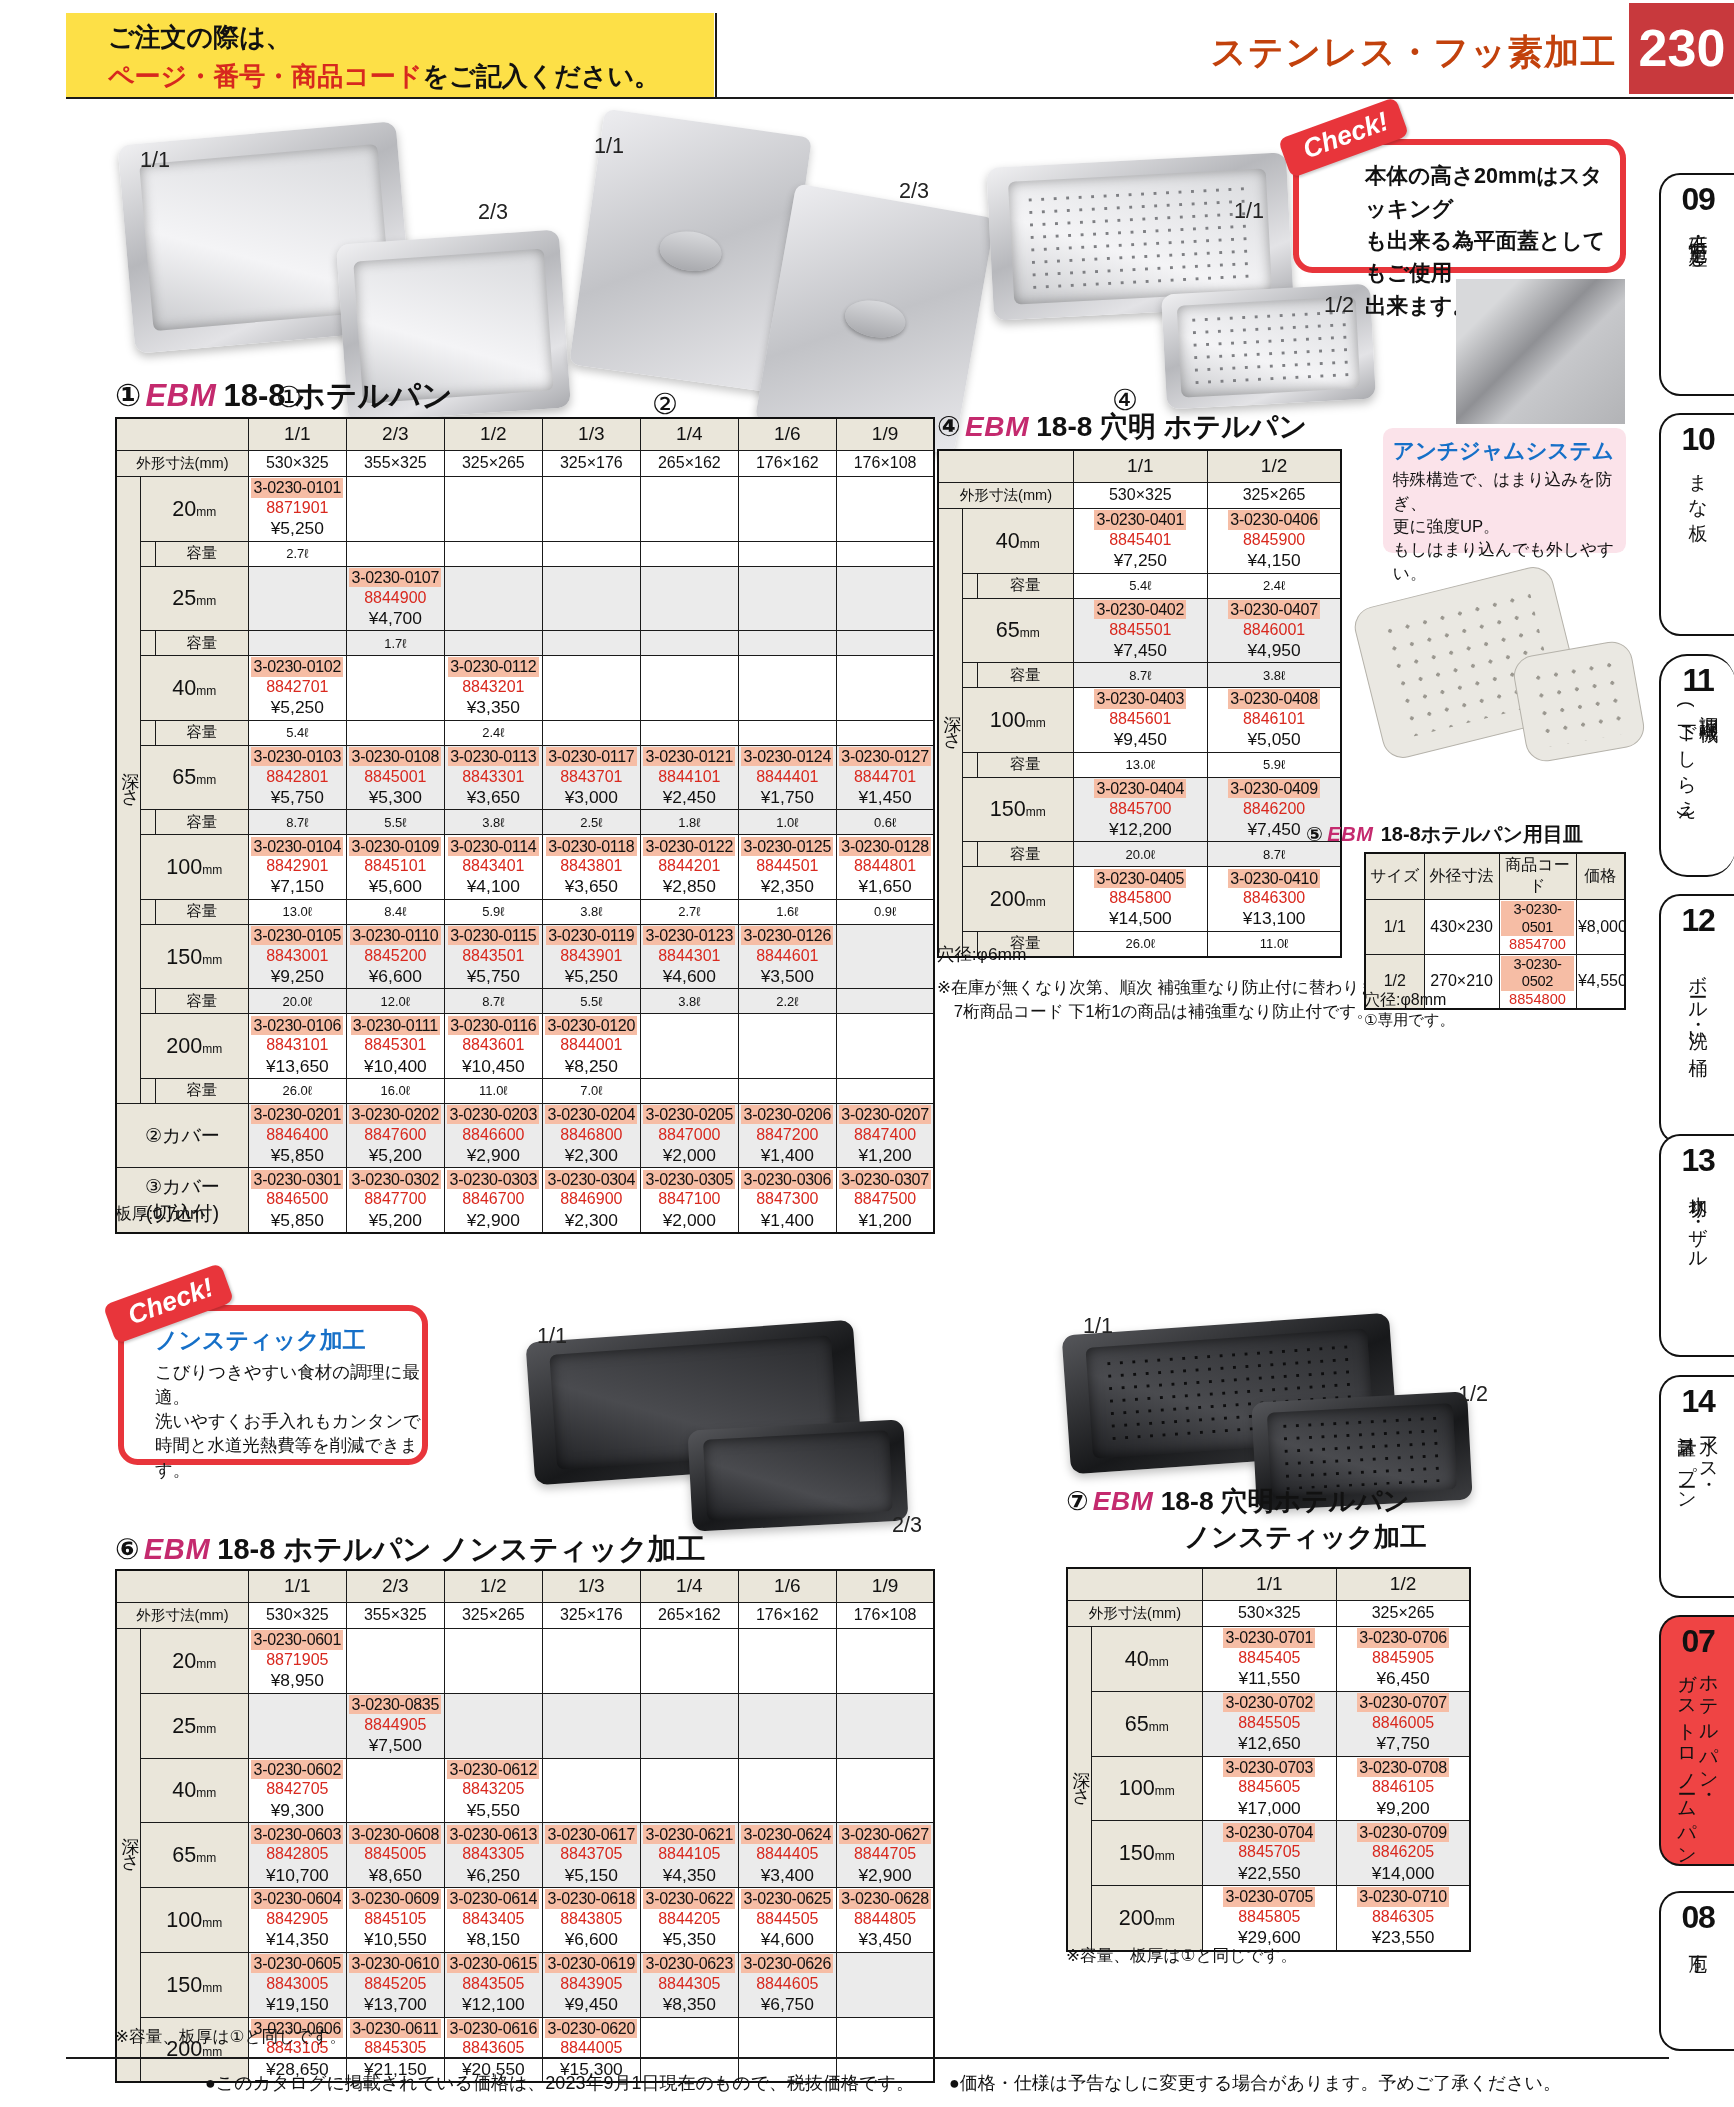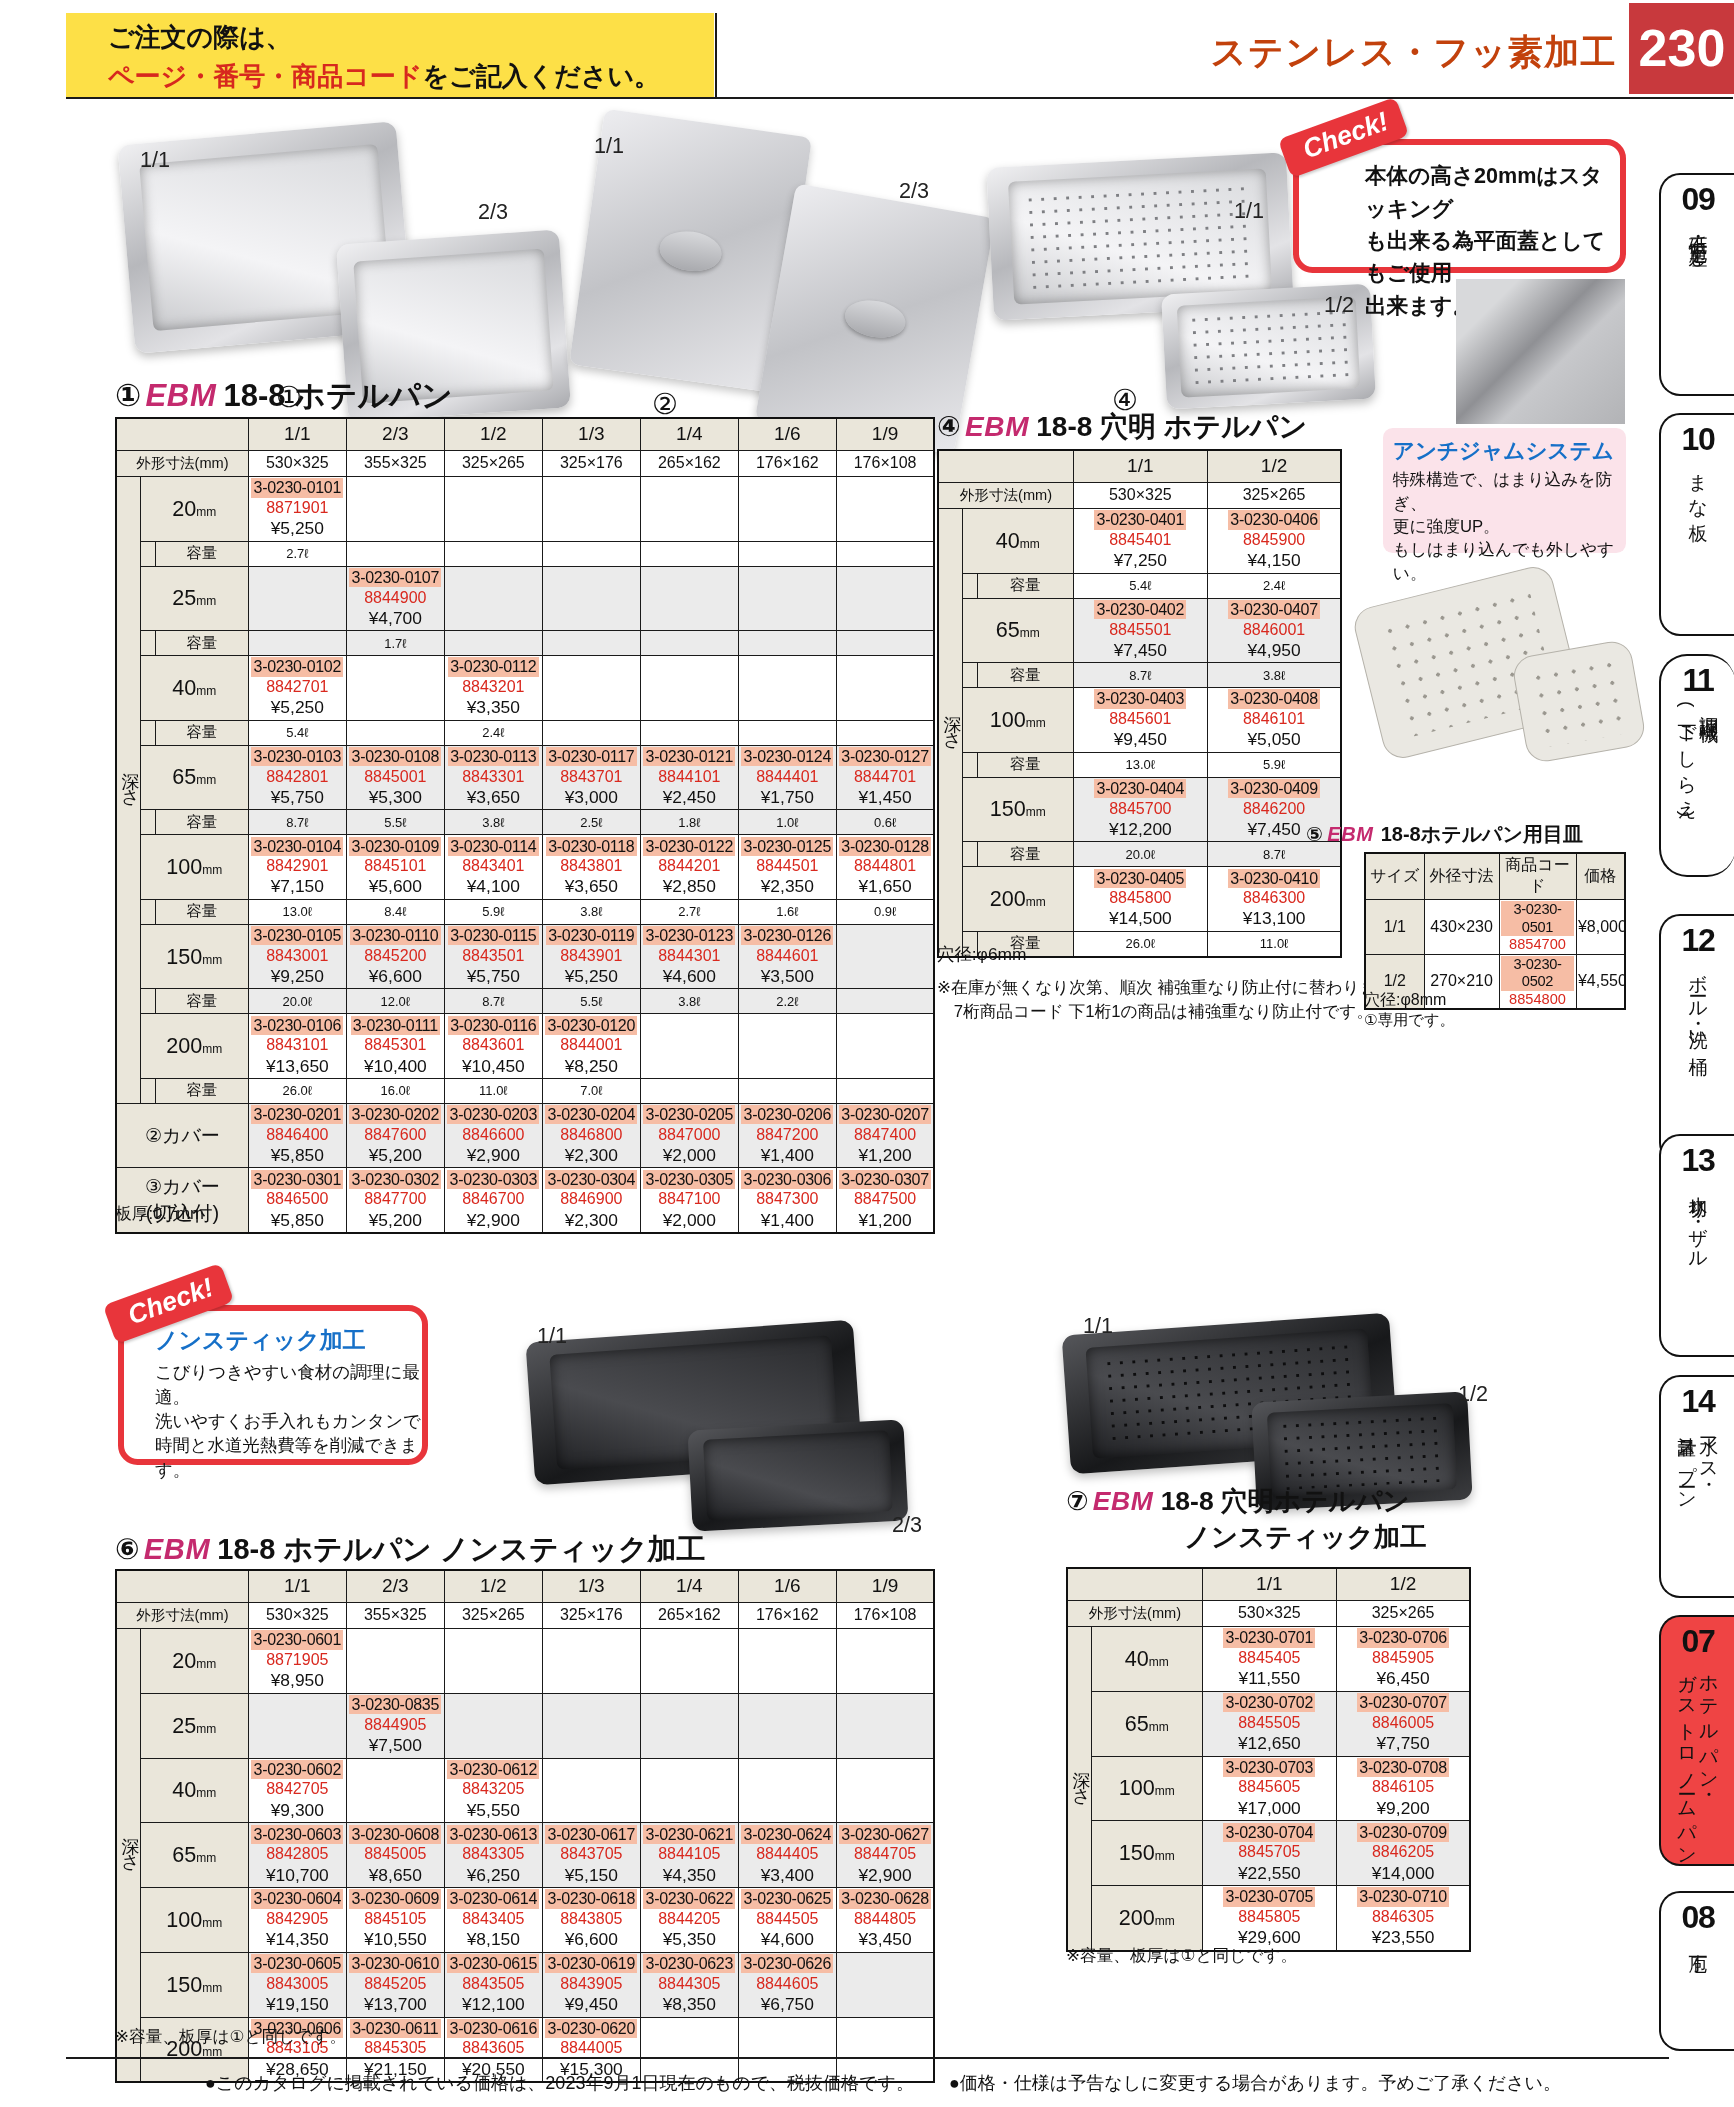--- a/index.html
+++ b/index.html
@@ -128,21 +128,21 @@
     </div>
     <div class="abs tab" style="top: 413px; height: 223px;">
       <span class="num">10</span>
       <span class="vlabel">まな板</span>
     </div>
     <div class="abs tab" style="top: 654px; height: 223px; border-radius: 28px;">
       <span class="num">11</span>
       <span class="vlabel">調理機械
 (下ごしらえ)</span>
     </div>
-    <div class="abs tab" style="top: 914px; height: 250px;">
+    <div class="abs tab" style="top: 894px; height: 250px; gap: 21px;">
       <span class="num">12</span>
       <span class="vlabel">ボール・洗い桶</span>
     </div>
     <div class="abs tab" style="top: 1134px; height: 223px;">
       <span class="num">13</span>
       <span class="vlabel">水切り・ザル</span>
     </div>
     <div class="abs tab" style="top: 1375px; height: 223px;">
       <span class="num">14</span>
       <span class="vlabel">水マス・

